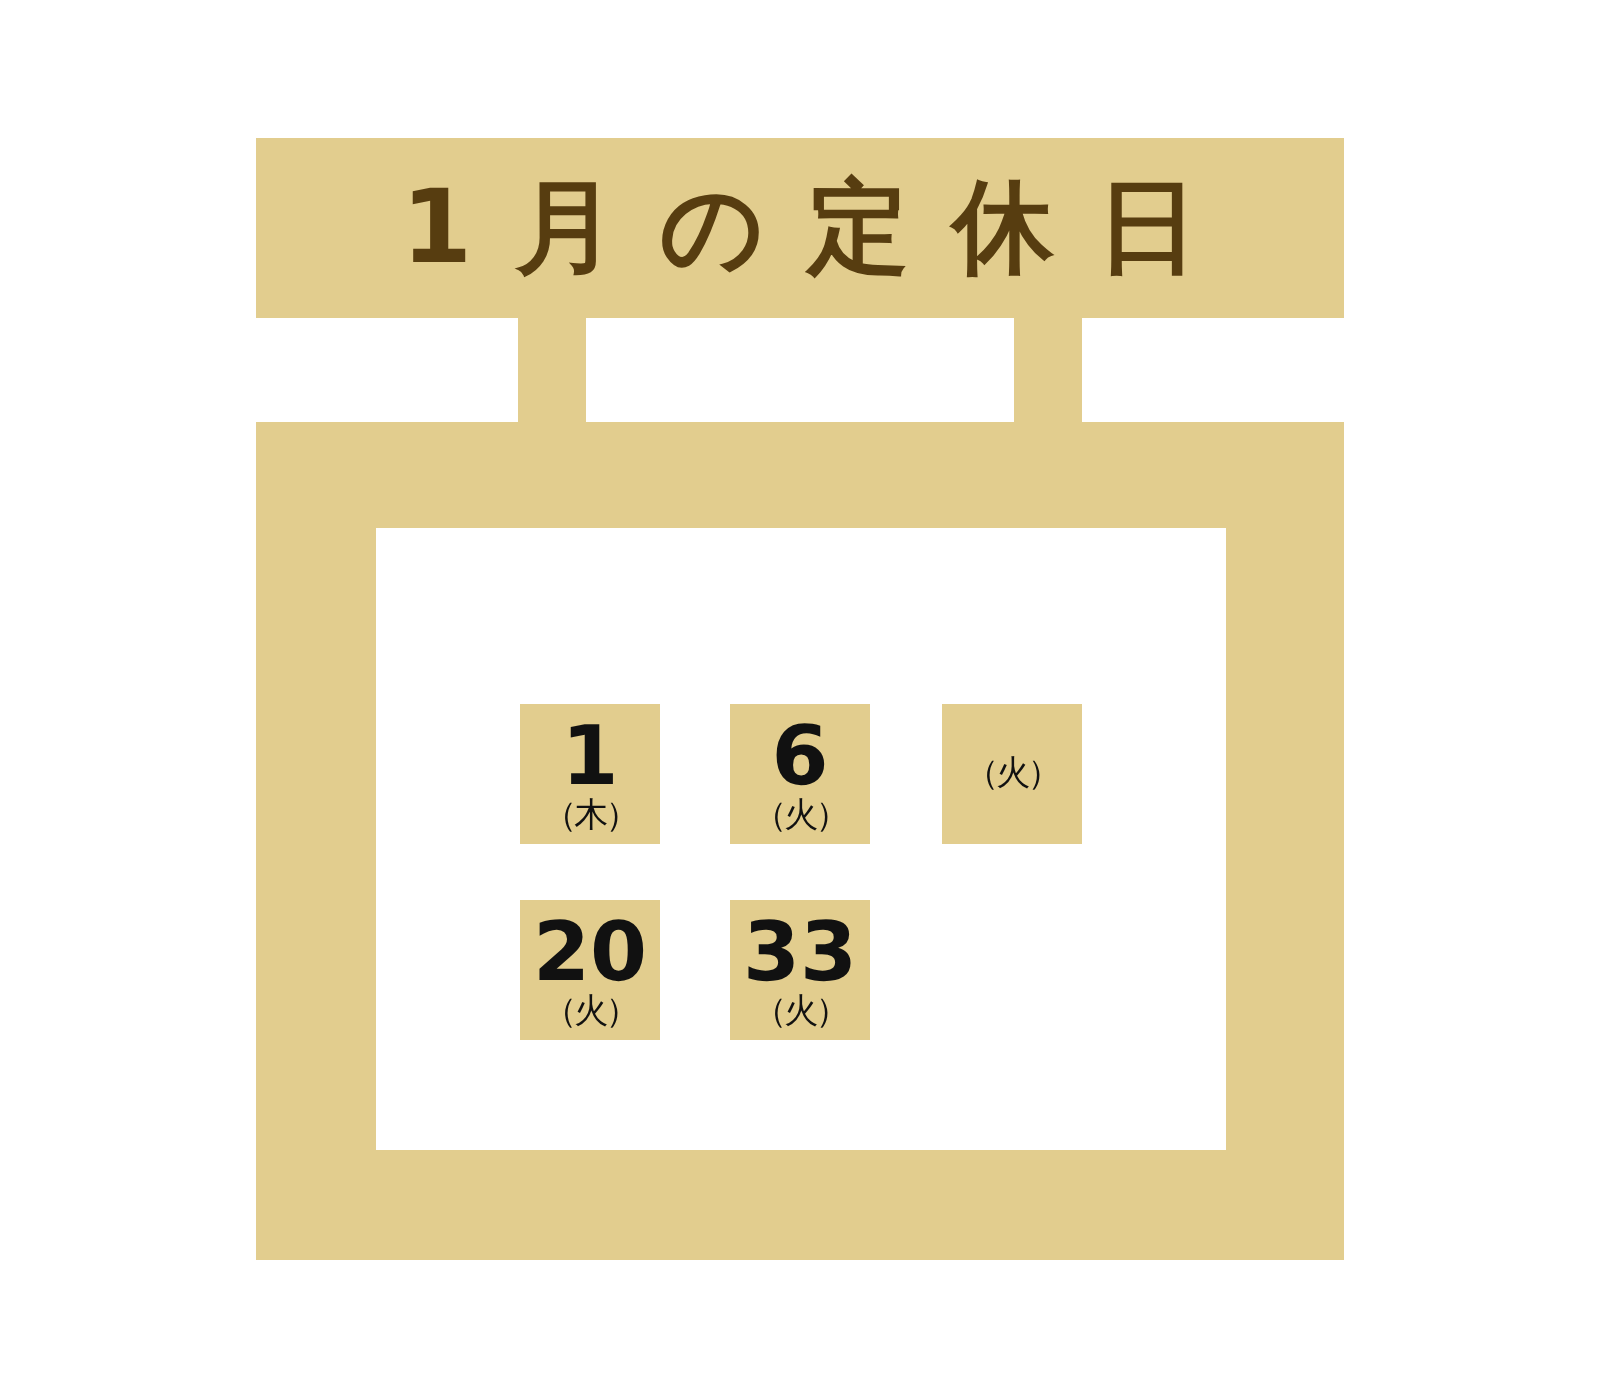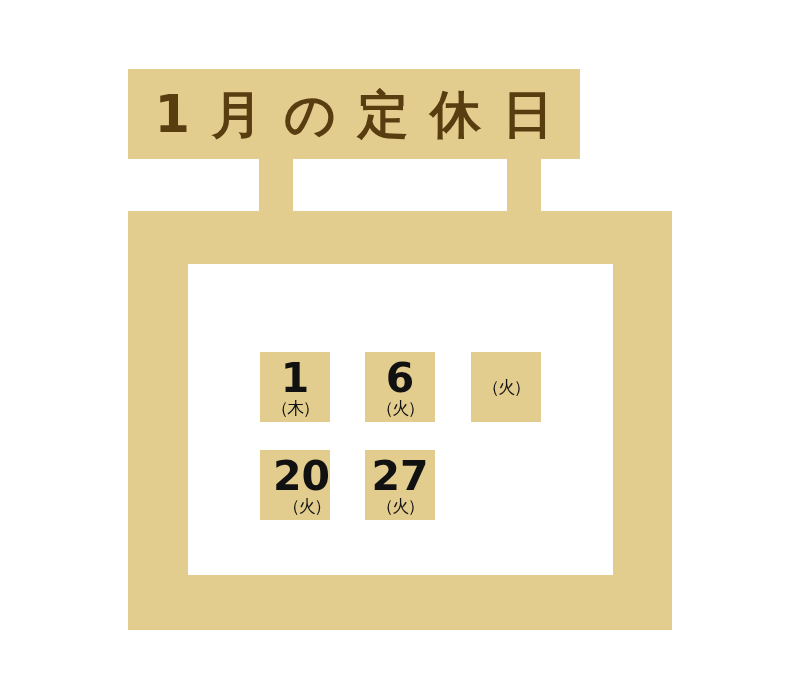--- a/index.html
+++ b/index.html
@@ -20,21 +20,21 @@
     position: relative;
     width: 800px;
     height: 700px;
     background: var(--background);
   }
   
   .banner {
     position: absolute;
     left: 128px;
     top: 69px;
-    width: 452px;
+    width: 544px;
     height: 90px;
     background: var(--tan);
     display: flex;
     align-items: center;
     justify-content: center;
   }
   .banner h1 {
     font-size: 51px;
     font-weight: bold;
     color: var(--brown);
@@ -88,21 +88,21 @@
     font-size: 17px;
     line-height: 1.15;
     font-weight: normal;
     color: var(--date_text);
     letter-spacing: -0.08em;
     white-space: nowrap;
   }
   .tile.t0 { left: 260px; top: 352px; }
   .tile.t1 { left: 365px; top: 352px; }
   .tile.t2 { left: 471px; top: 352px; }
-  .tile.t3 { left: 260px; top: 450px; align-items: flex-end; }
+  .tile.t3 { left: 260px; top: 450px; }
   .tile.t4 { left: 365px; top: 450px; }
 </style>
 </head>
 <body>
 
 <div class="stage">
 
   <div class="banner">
     <h1>1月の定休日</h1>
   </div>
@@ -121,17 +121,17 @@
     <div class="weekday">（火）</div>
   </div>
   <div class="tile t2">
     <div class="weekday">（火）</div>
   </div>
   <div class="tile t3">
     <div class="day">20</div>
     <div class="weekday">（火）</div>
   </div>
   <div class="tile t4">
-    <div class="day">27</div>
+    <div class="day">33</div>
     <div class="weekday">（火）</div>
   </div>
 
 </div>
 
 </body></html>

